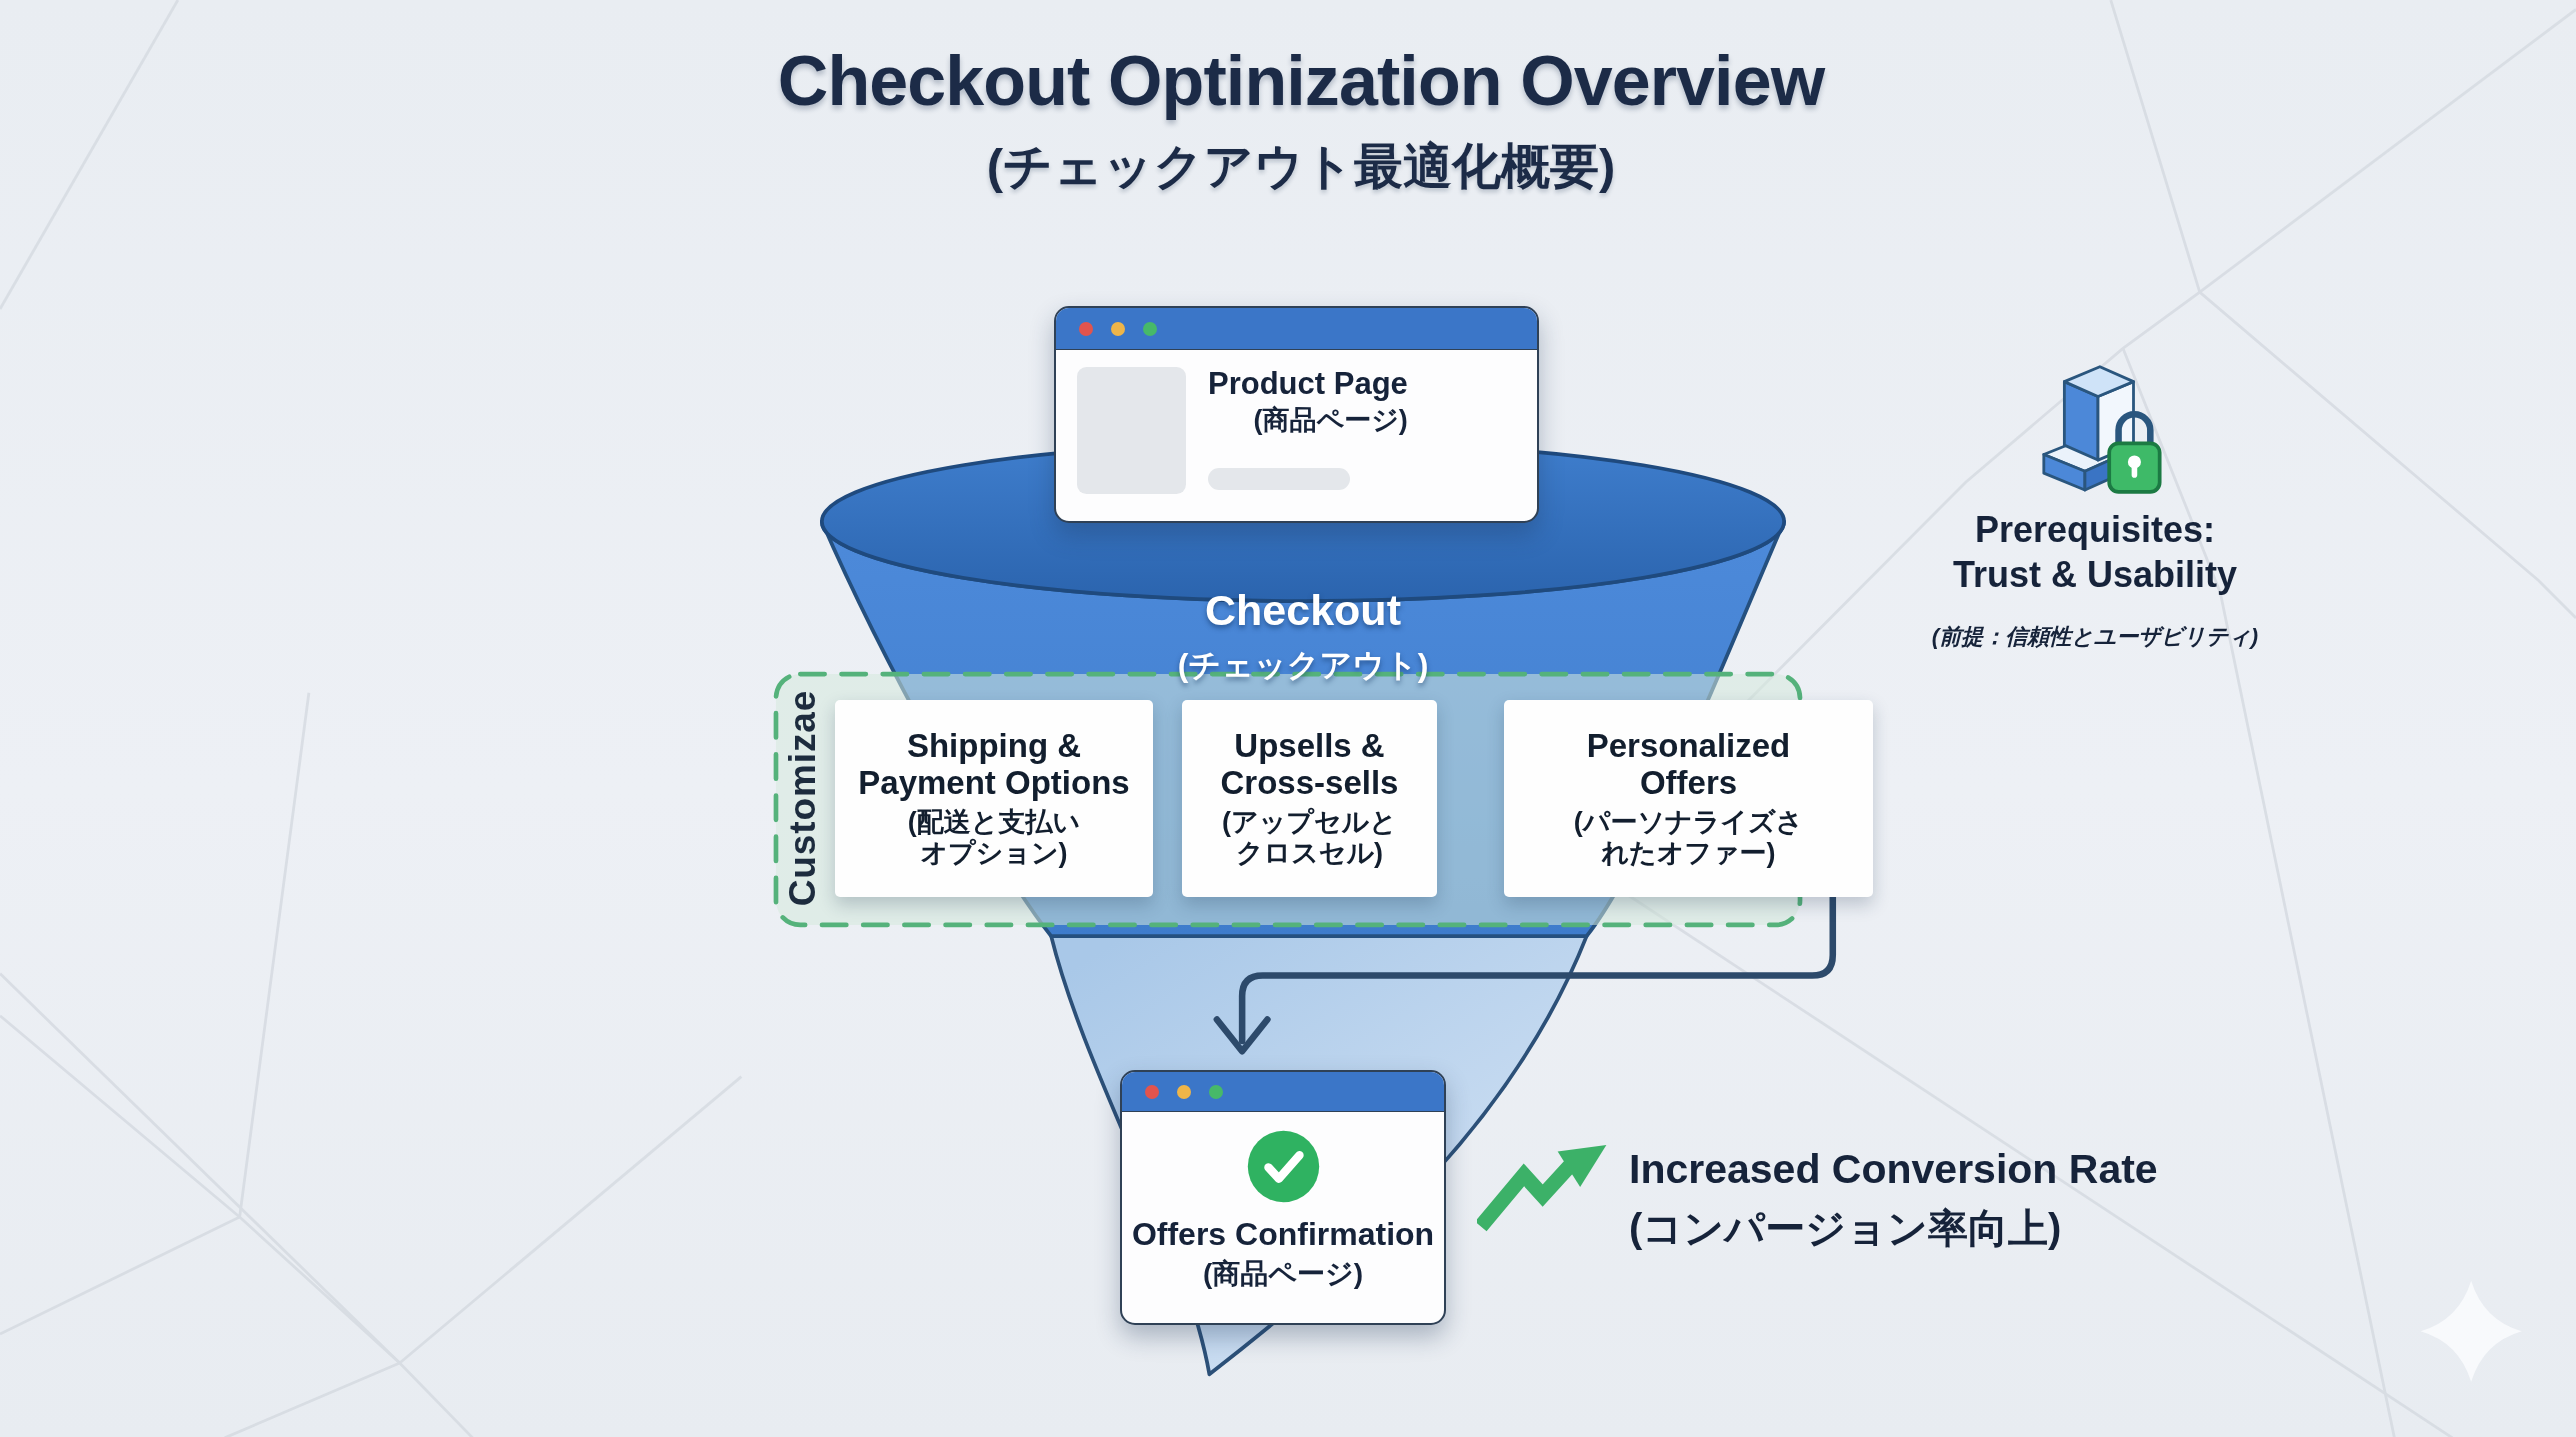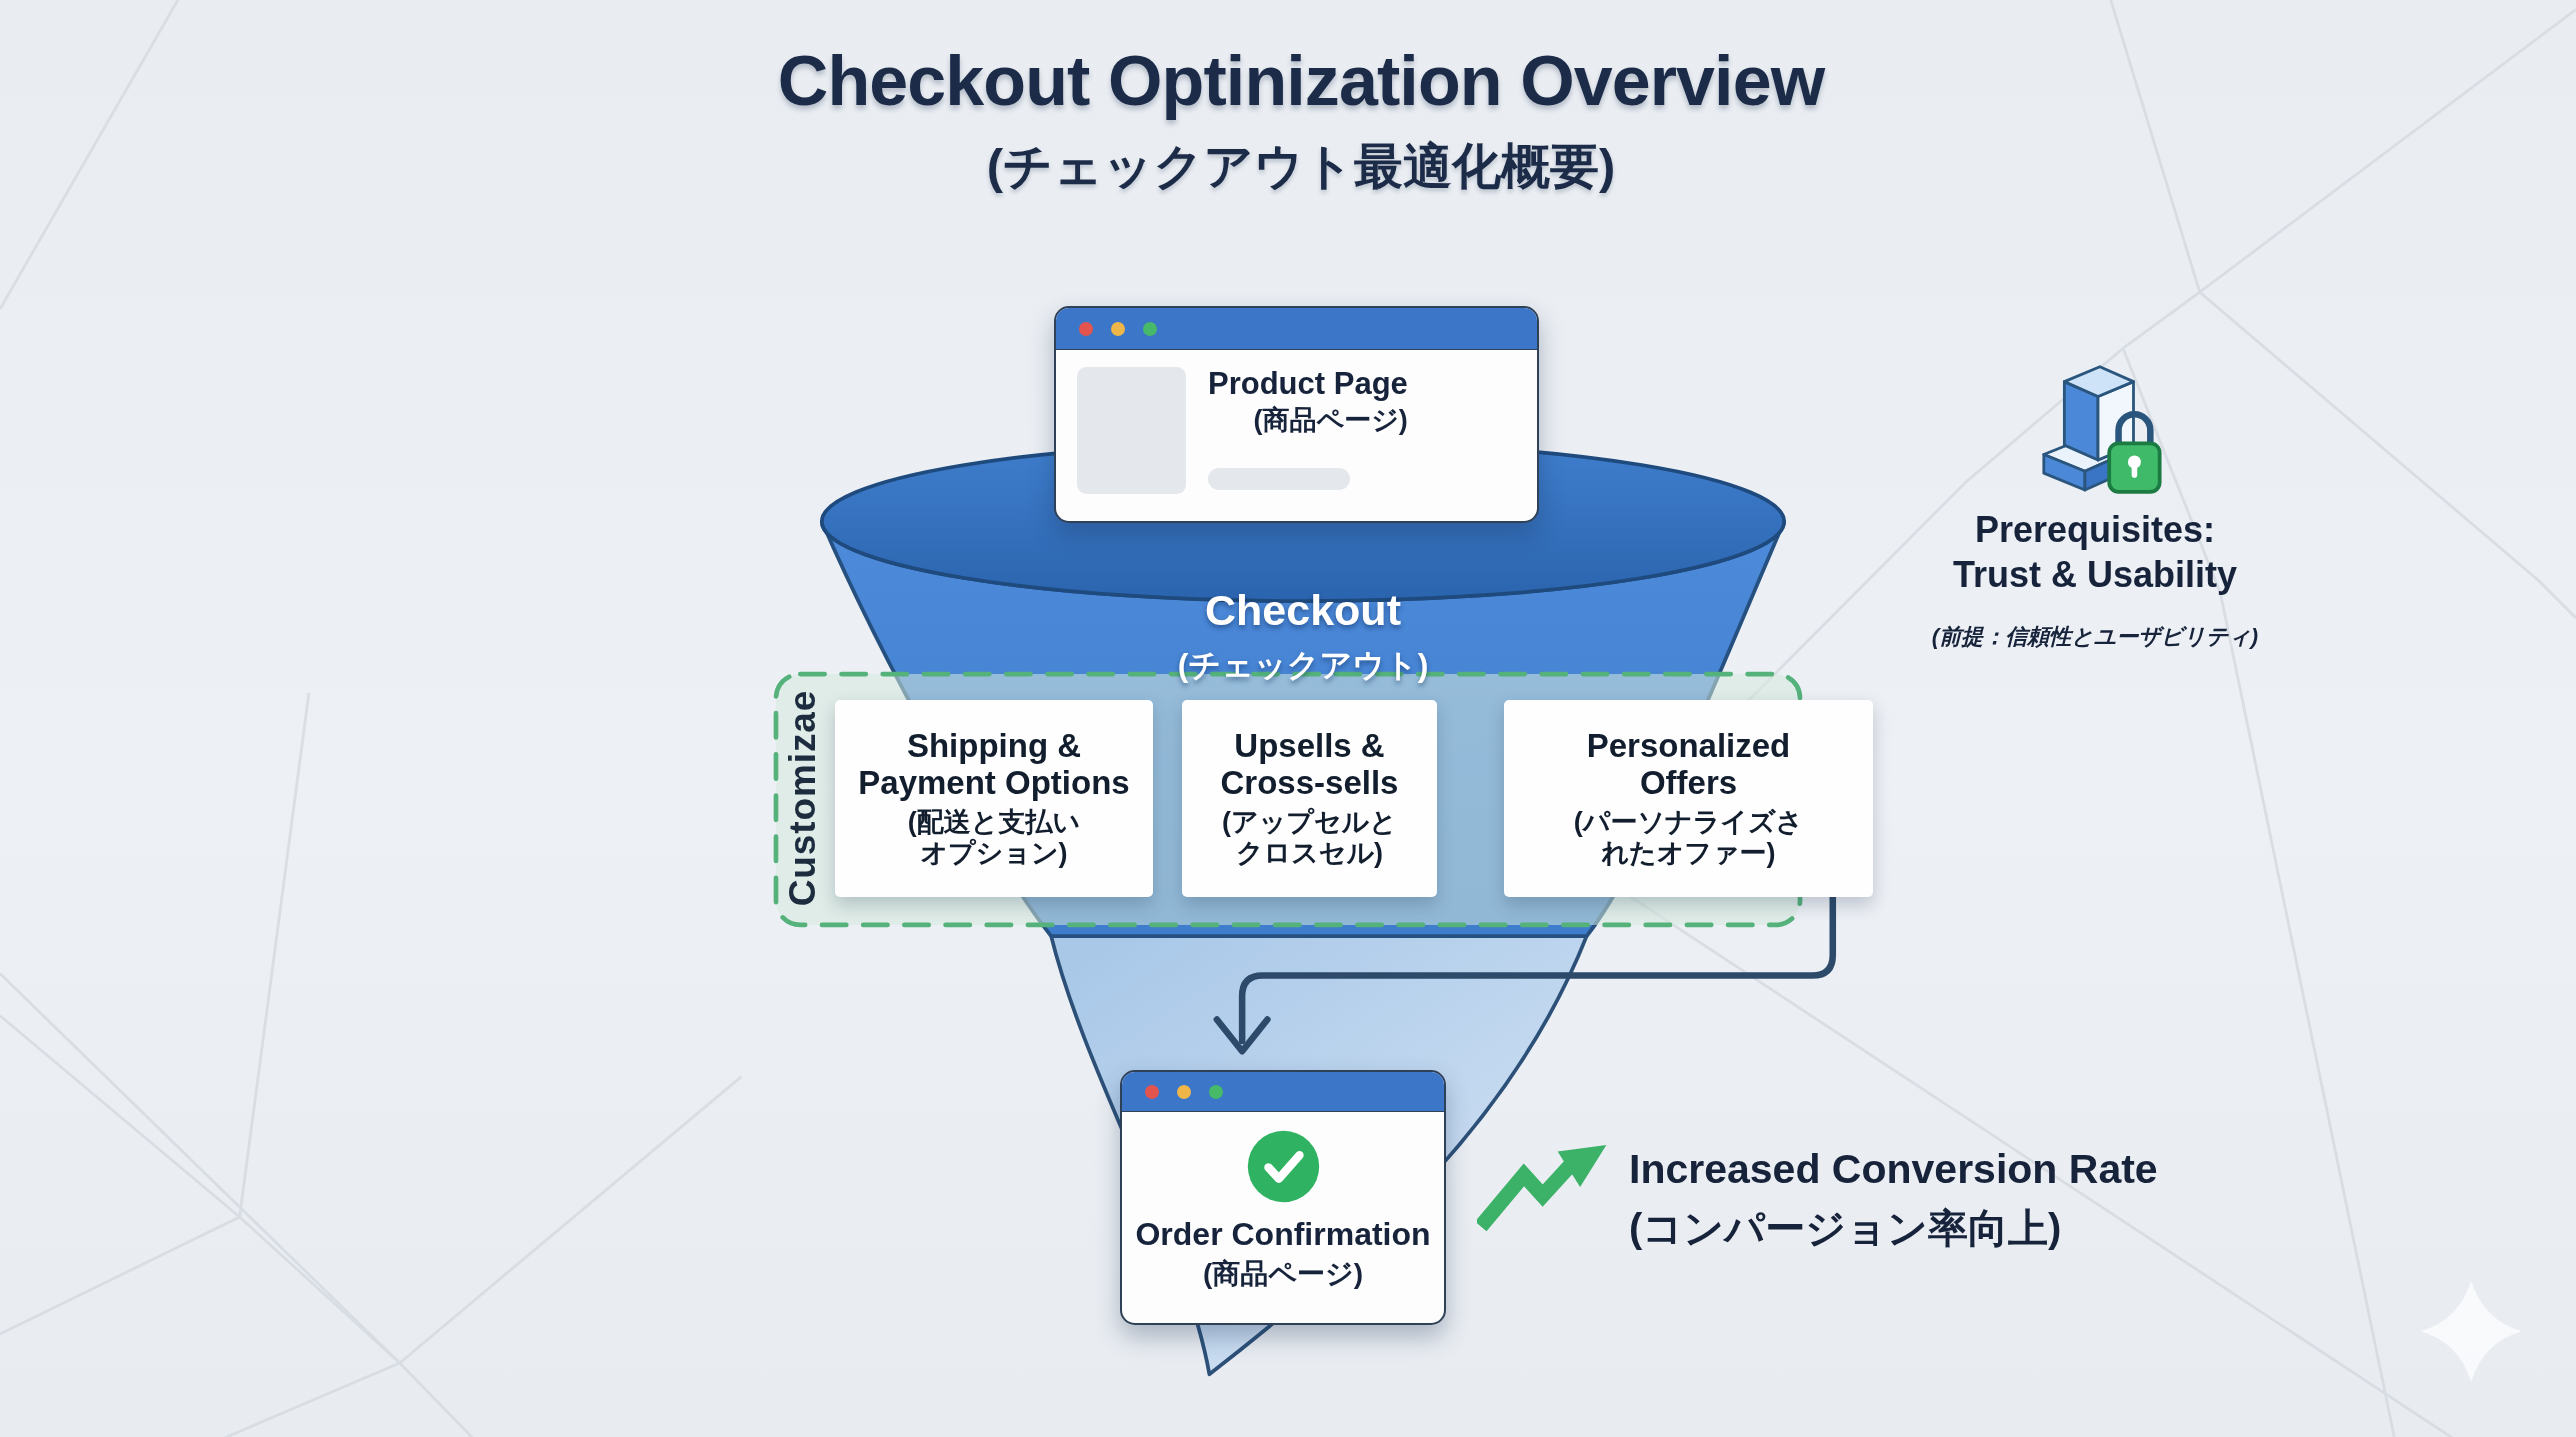--- a/index.html
+++ b/index.html
@@ -170,21 +170,21 @@
     <div class="titlebar">
       <span class="dot dot-red"></span>
       <span class="dot dot-yellow"></span>
       <span class="dot dot-green"></span>
     </div>
     <div class="order-body">
       <svg width="77" height="77" viewBox="0 0 82 82" style="position:static">
         <circle cx="41" cy="41" r="38" fill="#2fb261"></circle>
         <path d="M 25 42 L 36 54 L 58 29" stroke="#ffffff" stroke-width="9" fill="none" stroke-linecap="round" stroke-linejoin="round"></path>
       </svg>
-      <div class="order-title">Order Confirmation</div>
+      <div class="order-title">Offers Confirmation</div>
       <div class="order-sub">(商品ページ)</div>
     </div>
   </div>
 
   <svg class="abs" style="left:2027px;top:361px;" width="142" height="144" viewBox="0 0 152 154">
     <g stroke-linejoin="round">
       <path d="M 18 100 L 58 84 L 102 100 L 62 118 Z" fill="#eaf2fb" stroke="#2a567e" stroke-width="3"></path>
       <path d="M 18 100 L 62 118 L 62 138 L 18 120 Z" fill="#4c88d8" stroke="#2a567e" stroke-width="3"></path>
       <path d="M 62 118 L 102 100 L 102 120 L 62 138 Z" fill="#3a74c4" stroke="#2a567e" stroke-width="3"></path>
       <path d="M 40 22 L 76 38 L 76 106 L 40 90 Z" fill="#4c88d8" stroke="#2a567e" stroke-width="3"></path>

